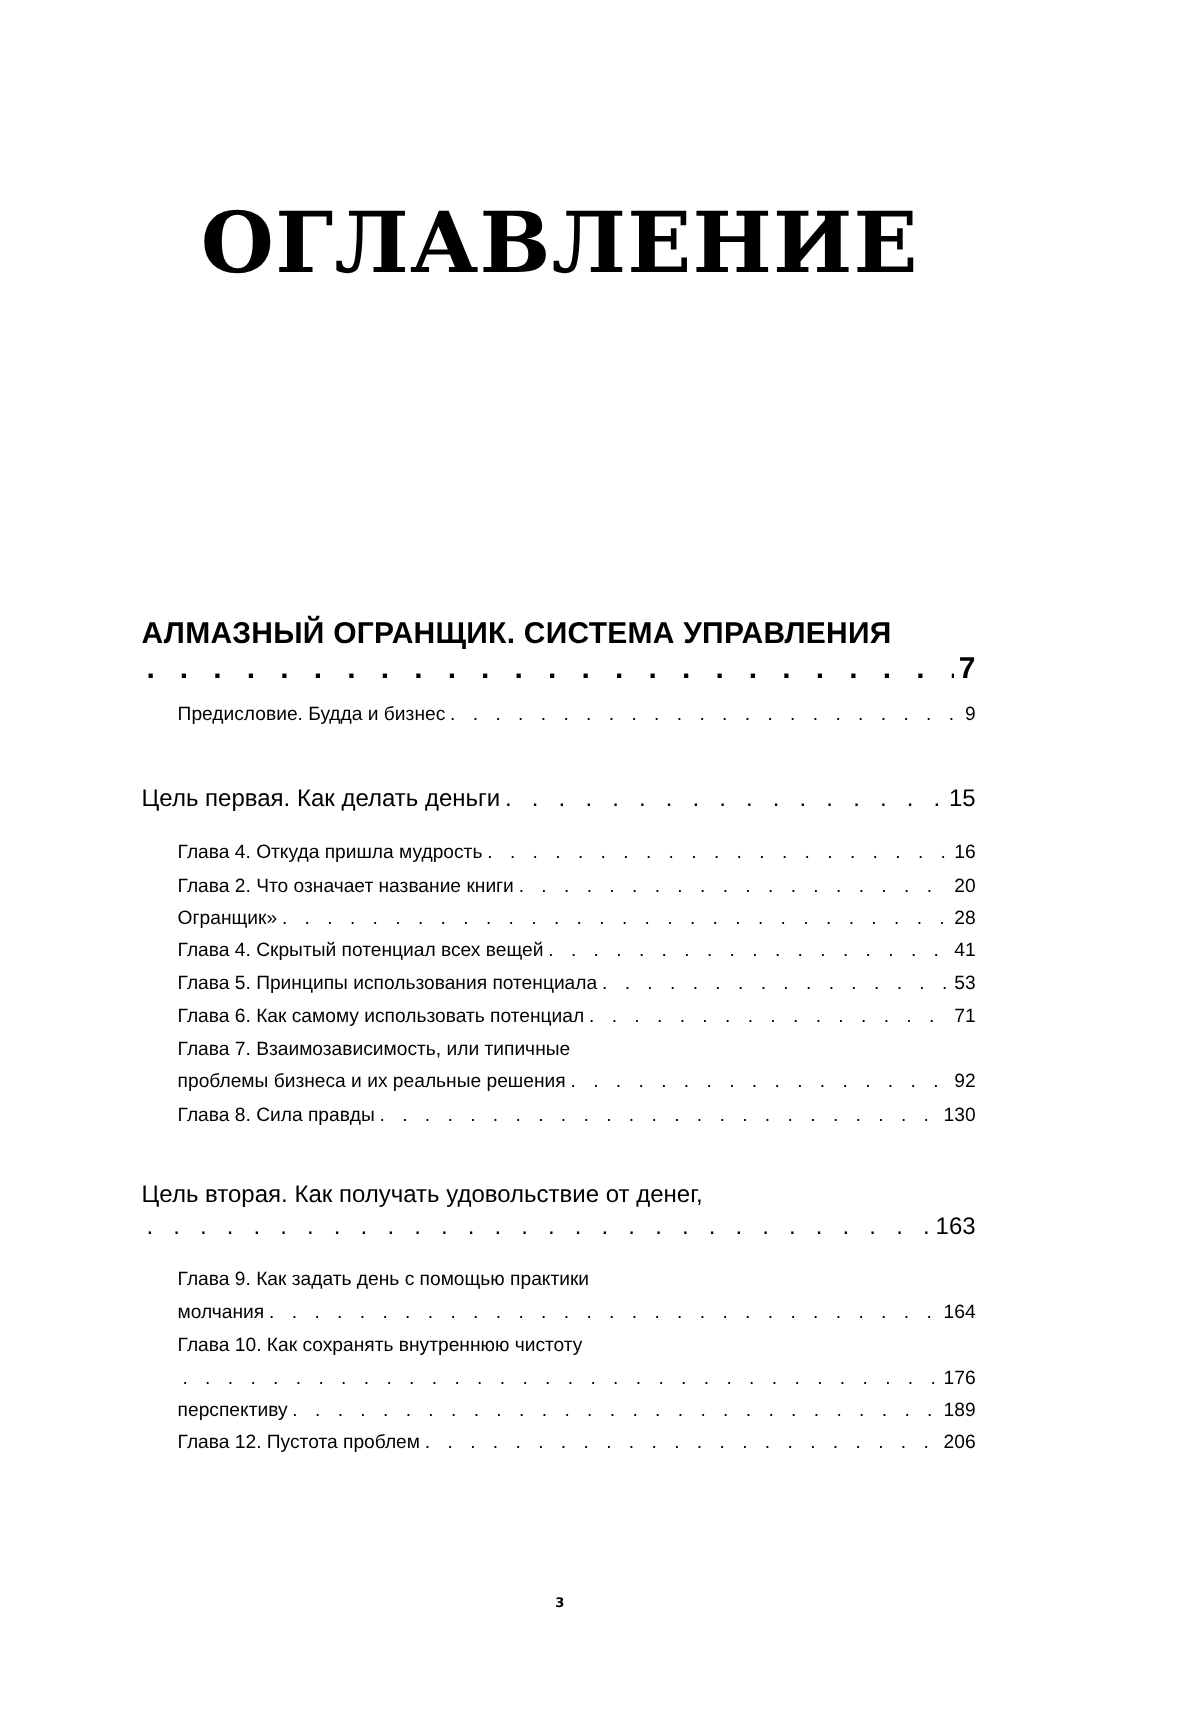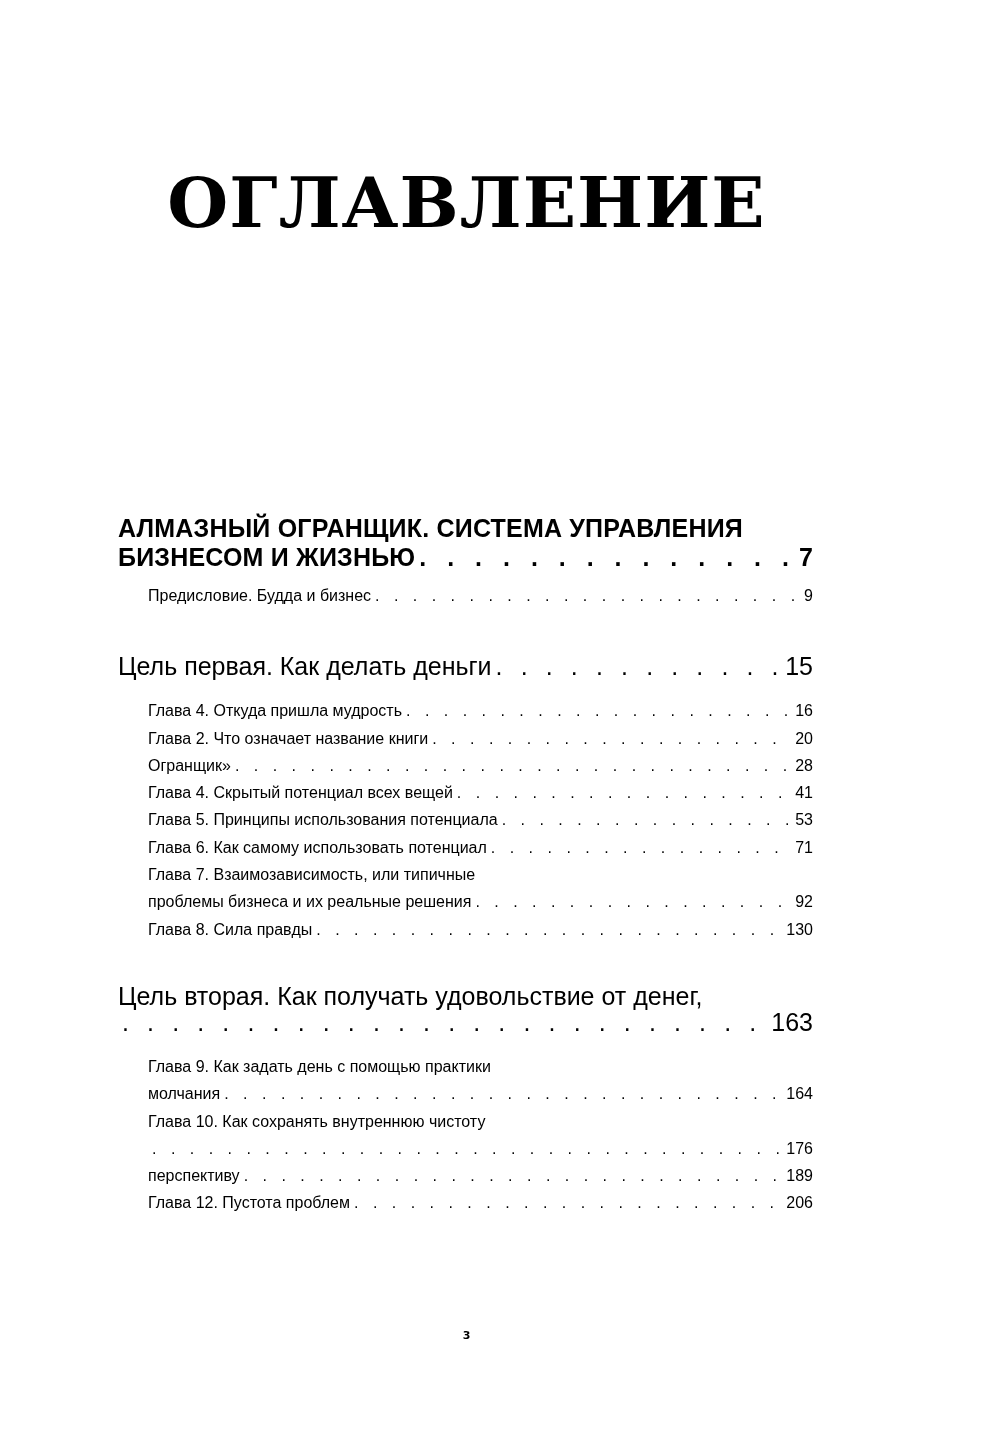--- a/index.html
+++ b/index.html
@@ -56,21 +56,21 @@
     .part {
       font-weight: bold;
       font-size: 25px;
       line-height: 29px;
       letter-spacing: 0.2px;
     }
     .part .dots { letter-spacing: 7px; }
 
     
     .goal {
-      font-size: 25px;
+      font-size: 20px;
       line-height: 26px;
     }
     .goal .dots { letter-spacing: 5.6px; }
 
     
     .ch {
       padding-left: 30px;
       font-size: 16px;
       line-height: 27.3px;
     }
@@ -95,21 +95,20 @@
   </style>
 </head>
 <body>
 
 <h1 class="page-title">ОГЛАВЛЕНИЕ</h1>
 
 <div class="toc">
 
   <div class="part line">АЛМАЗНЫЙ ОГРАНЩИК. СИСТЕМА УПРАВЛЕНИЯ</div>
   <div class="part row">
-    <span class="t">БИЗНЕСОМ И ЖИЗНЬЮ</span>
     <span class="dots">. . . . . . . . . . . . . . . . . . . . . . . . . . . . . . . . . . . . . . . . . . . . . . . . . . . . . . . . . . . . . . . . . . . .</span>
     <span class="p">7</span>
   </div>
 
   <div class="gap-sm"></div>
 
   <div class="ch row">
     <span class="t">Предисловие. Будда и бизнес</span>
     <span class="dots">. . . . . . . . . . . . . . . . . . . . . . . . . . . . . . . . . . . . . . . . . . . . . . . . . . . . . . . . . . . . . . . . . . . .</span>
     <span class="p">9</span>

